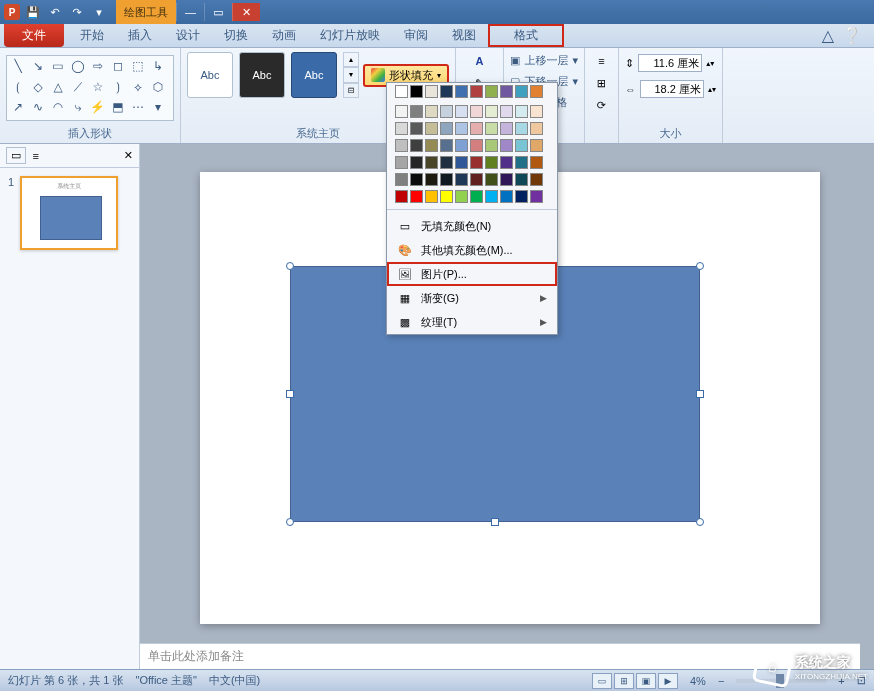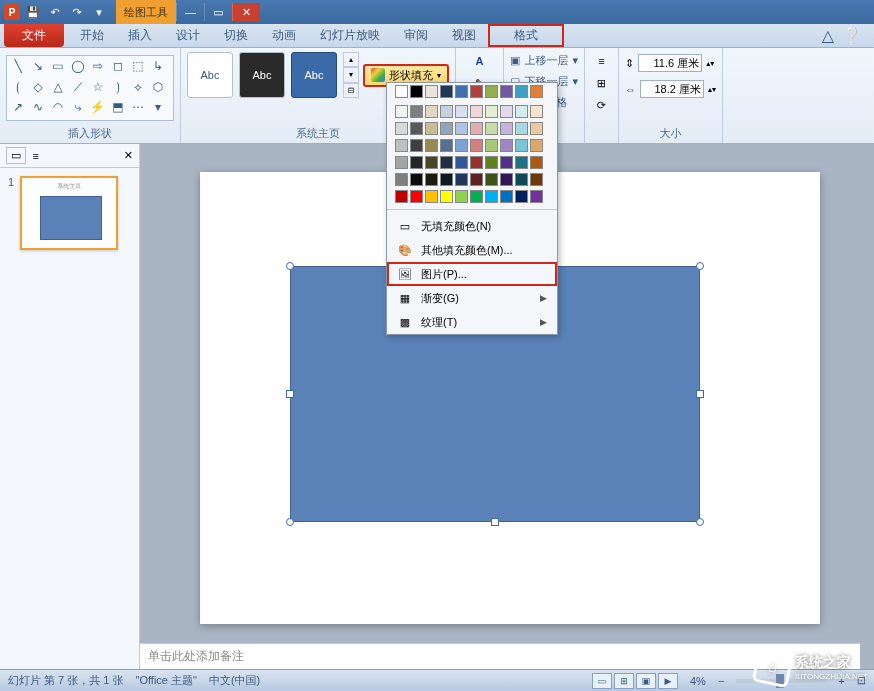--- a/index.html
+++ b/index.html
@@ -382,21 +382,21 @@
     <span class="cd-arrow">▶</span>
   </div>
   <div class="cd-menu-item">
     <span class="cd-icon">▩</span>
     <span>纹理(T)</span>
     <span class="cd-arrow">▶</span>
   </div>
 </div>
 
 <div class="statusbar">
-  <span>幻灯片 第 7 张，共 1 张</span>
+  <span>幻灯片 第 6 张，共 1 张</span>
   <span>"Office 主题"</span>
   <span>中文(中国)</span>
   <span class="spacer"></span>
   <div class="view-btns">
     <div class="view-btn">▭</div>
     <div class="view-btn">⊞</div>
     <div class="view-btn">▣</div>
     <div class="view-btn">▶</div>
   </div>
   <span>4%</span>

